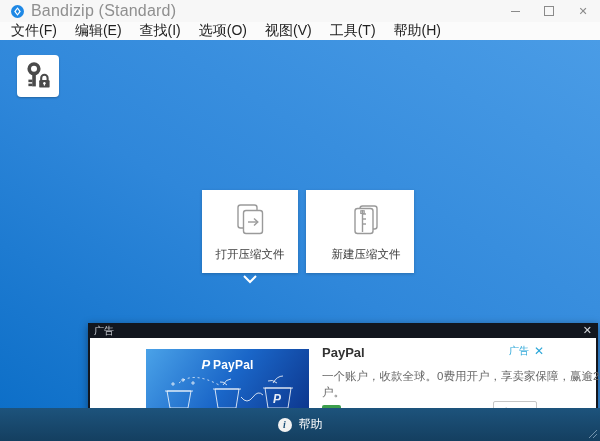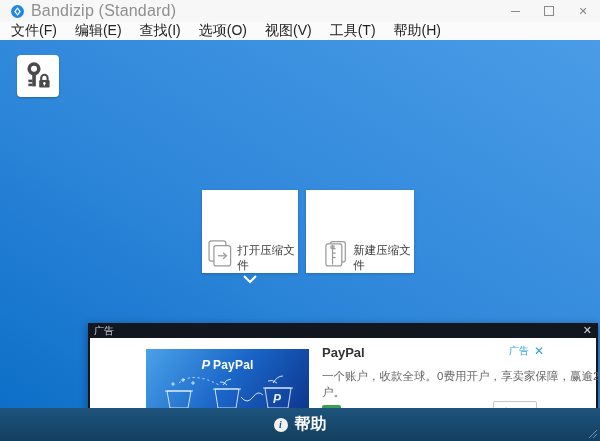--- a/index.html
+++ b/index.html
@@ -31,21 +31,21 @@
     position:absolute;left:0;top:40px;width:600px;height:368px;
     background:linear-gradient(to left bottom,#4a9ce6 0%,#2f87da 55%,#0d6fc8 100%);
   }
   .key-btn{
     position:absolute;left:17px;top:15px;width:42px;height:42px;
     background:#fff;border-radius:4px;box-shadow:0 1px 2px rgba(0,0,0,.25);
     display:flex;align-items:center;justify-content:center;
   }
   .big-btn{
     position:absolute;top:150px;width:96px;height:83px;background:#fff;
-    display:flex;flex-direction:row;align-items:flex-end;justify-content:center;
+    display:flex;flex-direction:column;align-items:center;justify-content:center;
     box-shadow:0 1px 3px rgba(0,0,0,.2);
   }
   .big-btn .lbl{font-size:11.5px;color:#3c3c3c;margin-top:8px;}
   .open-btn{left:202px;}
   .new-btn{left:306px;padding-left:12px;}
   .chevron{position:absolute;left:240px;top:234px;width:20px;height:10px;}
   
   .ad-window{
     position:absolute;left:88px;top:283px;width:510px;height:121px;
     background:#12161e;box-shadow:0 2px 8px rgba(0,0,0,.4);
@@ -95,21 +95,21 @@
     position:absolute;left:0;top:408px;width:600px;height:33px;
     background:linear-gradient(#1d537c,#143f60);
     display:flex;align-items:center;justify-content:center;color:#fff;
   }
   .info-circle{
     width:14px;height:14px;border-radius:50%;background:#f2f2f2;color:#1d5078;
     display:flex;align-items:center;justify-content:center;
     font-size:10px;font-weight:bold;font-style:italic;margin-right:7px;
     font-family:"Liberation Serif","DejaVu Serif",serif;
   }
-  .help-label{font-size:16px;font-weight:bold;}
+  .help-label{font-size:12px;}
   .resize-grip{position:absolute;right:2px;bottom:2px;width:10px;height:10px;opacity:.5;}
 </style>
 </head>
 <body>
 
 <div class="titlebar">
   <svg class="app-logo" viewBox="0 0 14 14">
     <circle cx="7" cy="7" r="7" fill="#1e88e5"></circle>
     <path d="M7 2.3 L10.6 7 L7 11.7 L3.4 7 Z" fill="#ffffff"></path>
     <path d="M7 4.4 L8.9 7 L7 9.6 L5.1 7 Z" fill="#1e88e5"></path>

